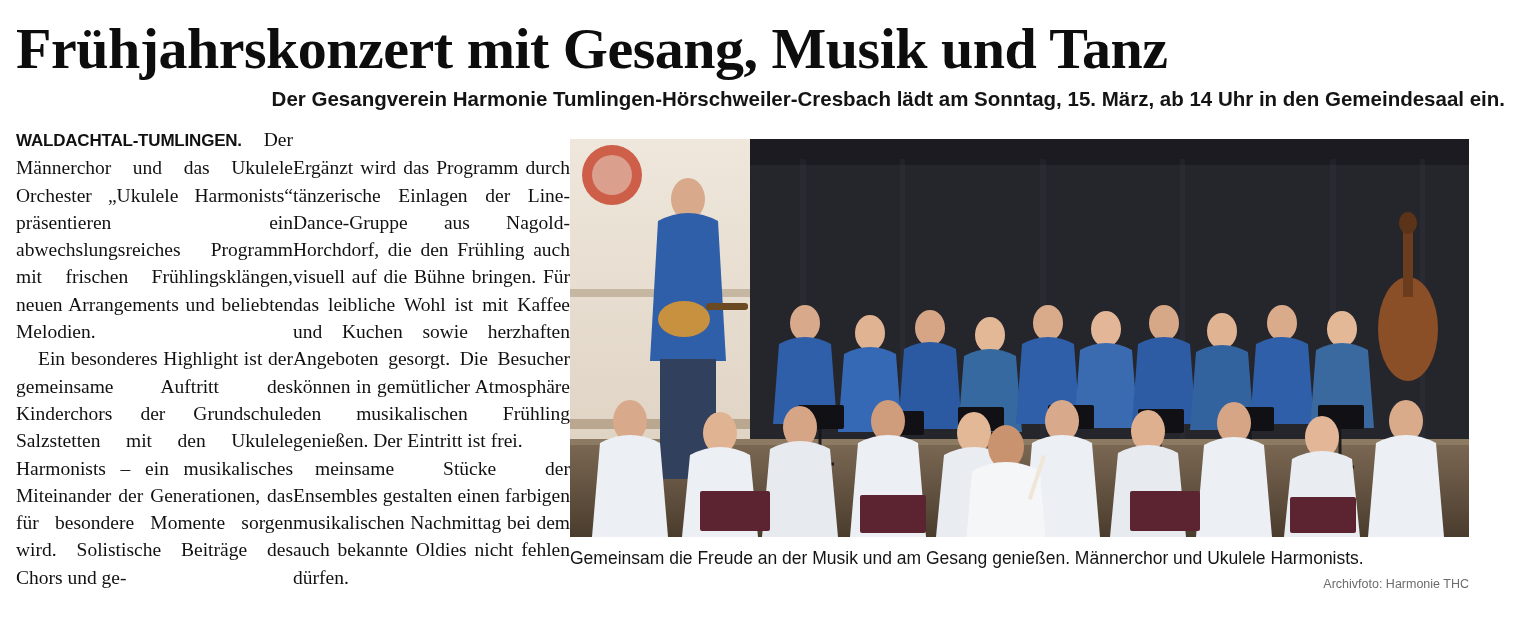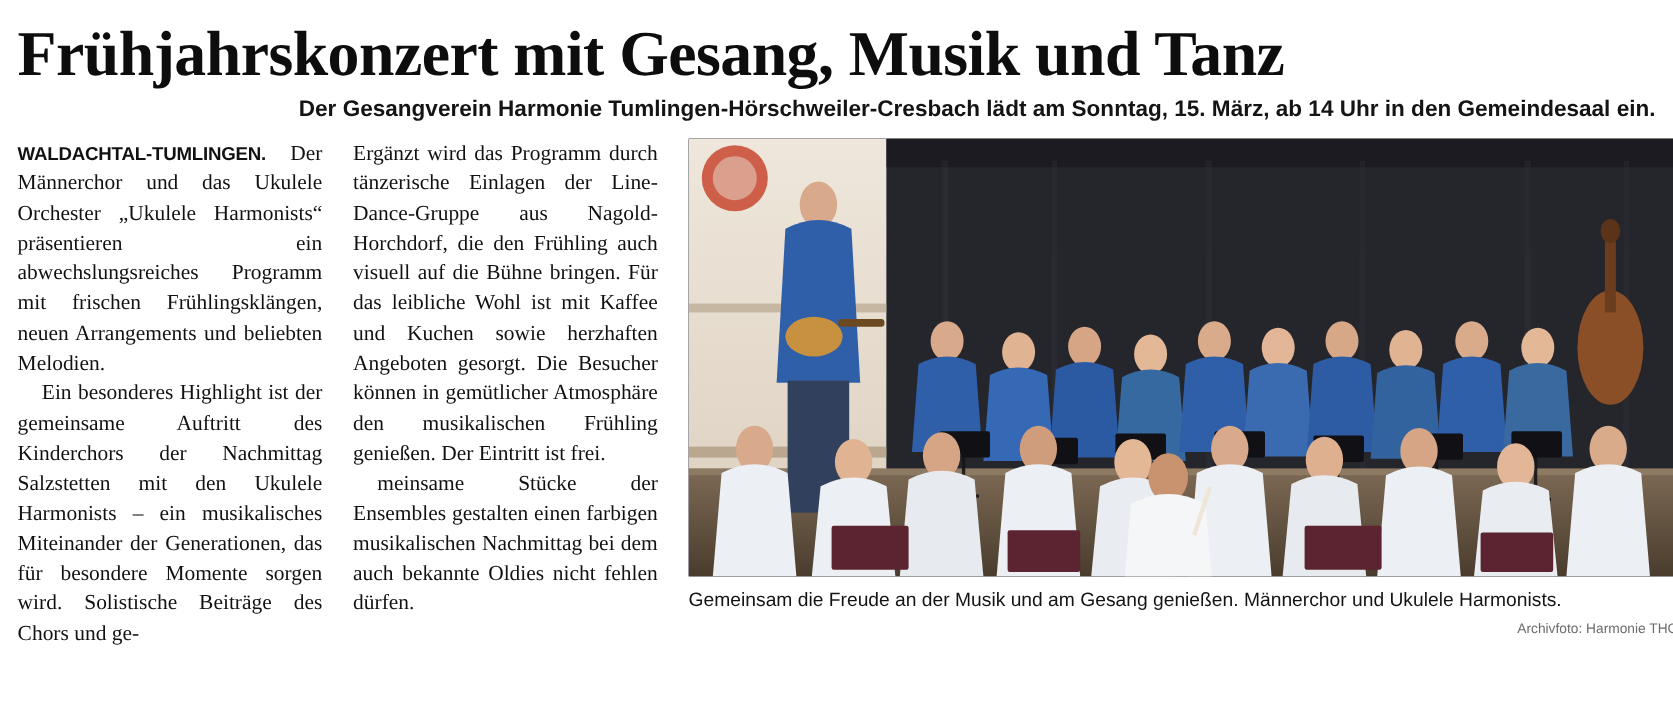--- a/index.html
+++ b/index.html
@@ -36,22 +36,21 @@
     font-weight: bold;
     font-size: 20.5px;
     line-height: 26px;
     color: #141414;
     margin: 0 0 14px 0;
     white-space: nowrap;
     text-align: right;
   }
   .content {
     display: flex;
-    gap: 28px;
-    align-items: flex-start;
+    align-items: flex-end;
   }
   .col {
     width: 277px;
     flex: 0 0 277px;
   }
   .col p {
     margin: 0;
     font-family: "Liberation Serif", serif;
     font-size: 19.5px;
     line-height: 27.3px;
@@ -106,21 +105,21 @@
 <div class="page">
 
   <h1 class="headline">Frühjahrskonzert mit Gesang, Musik und Tanz</h1>
 
   <h2 class="subhead">Der Gesangverein Harmonie Tumlingen-Hörschweiler-Cresbach lädt am Sonntag, 15. März, ab 14 Uhr in den Gemeindesaal ein.</h2>
 
   <div class="content">
 
     <div class="col">
       <p><span class="dateline">WALDACHTAL-TUMLINGEN.</span><span> Der Männerchor und das Ukulele Orchester „Ukulele Harmonists“ präsentieren ein abwechslungsreiches Programm mit frischen Frühlingsklängen, neuen Arrangements und beliebten Melodien.</span></p>
-      <p>Ein besonderes Highlight ist der gemeinsame Auftritt des Kinderchors der Nachmittag Salzstetten mit den Ukulele Harmonists – ein musikalisches Miteinander der Generationen, das für besondere Momente sorgen wird. Solistische Beiträge des Chors und ge-</p>
+      <p>Ein besonderes Highlight ist der gemeinsame Auftritt des Kinderchors der Grundschule Salzstetten mit den Ukulele Harmonists – ein musikalisches Miteinander der Generationen, das für besondere Momente sorgen wird. Solistische Beiträge des Chors und ge-</p>
     </div>
 
     <div class="col">
       <p>Ergänzt wird das Programm durch tänzerische Einlagen der Line-Dance-Gruppe aus Nagold-Horchdorf, die den Frühling auch visuell auf die Bühne bringen. Für das leibliche Wohl ist mit Kaffee und Kuchen sowie herzhaften Angeboten gesorgt. Die Besucher können in gemütlicher Atmosphäre den musikalischen Frühling genießen. Der Eintritt ist frei.</p>
       <p>meinsame Stücke der Ensembles gestalten einen farbigen musikalischen Nachmittag bei dem auch bekannte Oldies nicht fehlen dürfen.</p>
     </div>
 
     <div class="figure">
       <div class="photo">
         <svg width="899" height="398" viewBox="0 0 899 398" role="img" aria-label="choir photo">

